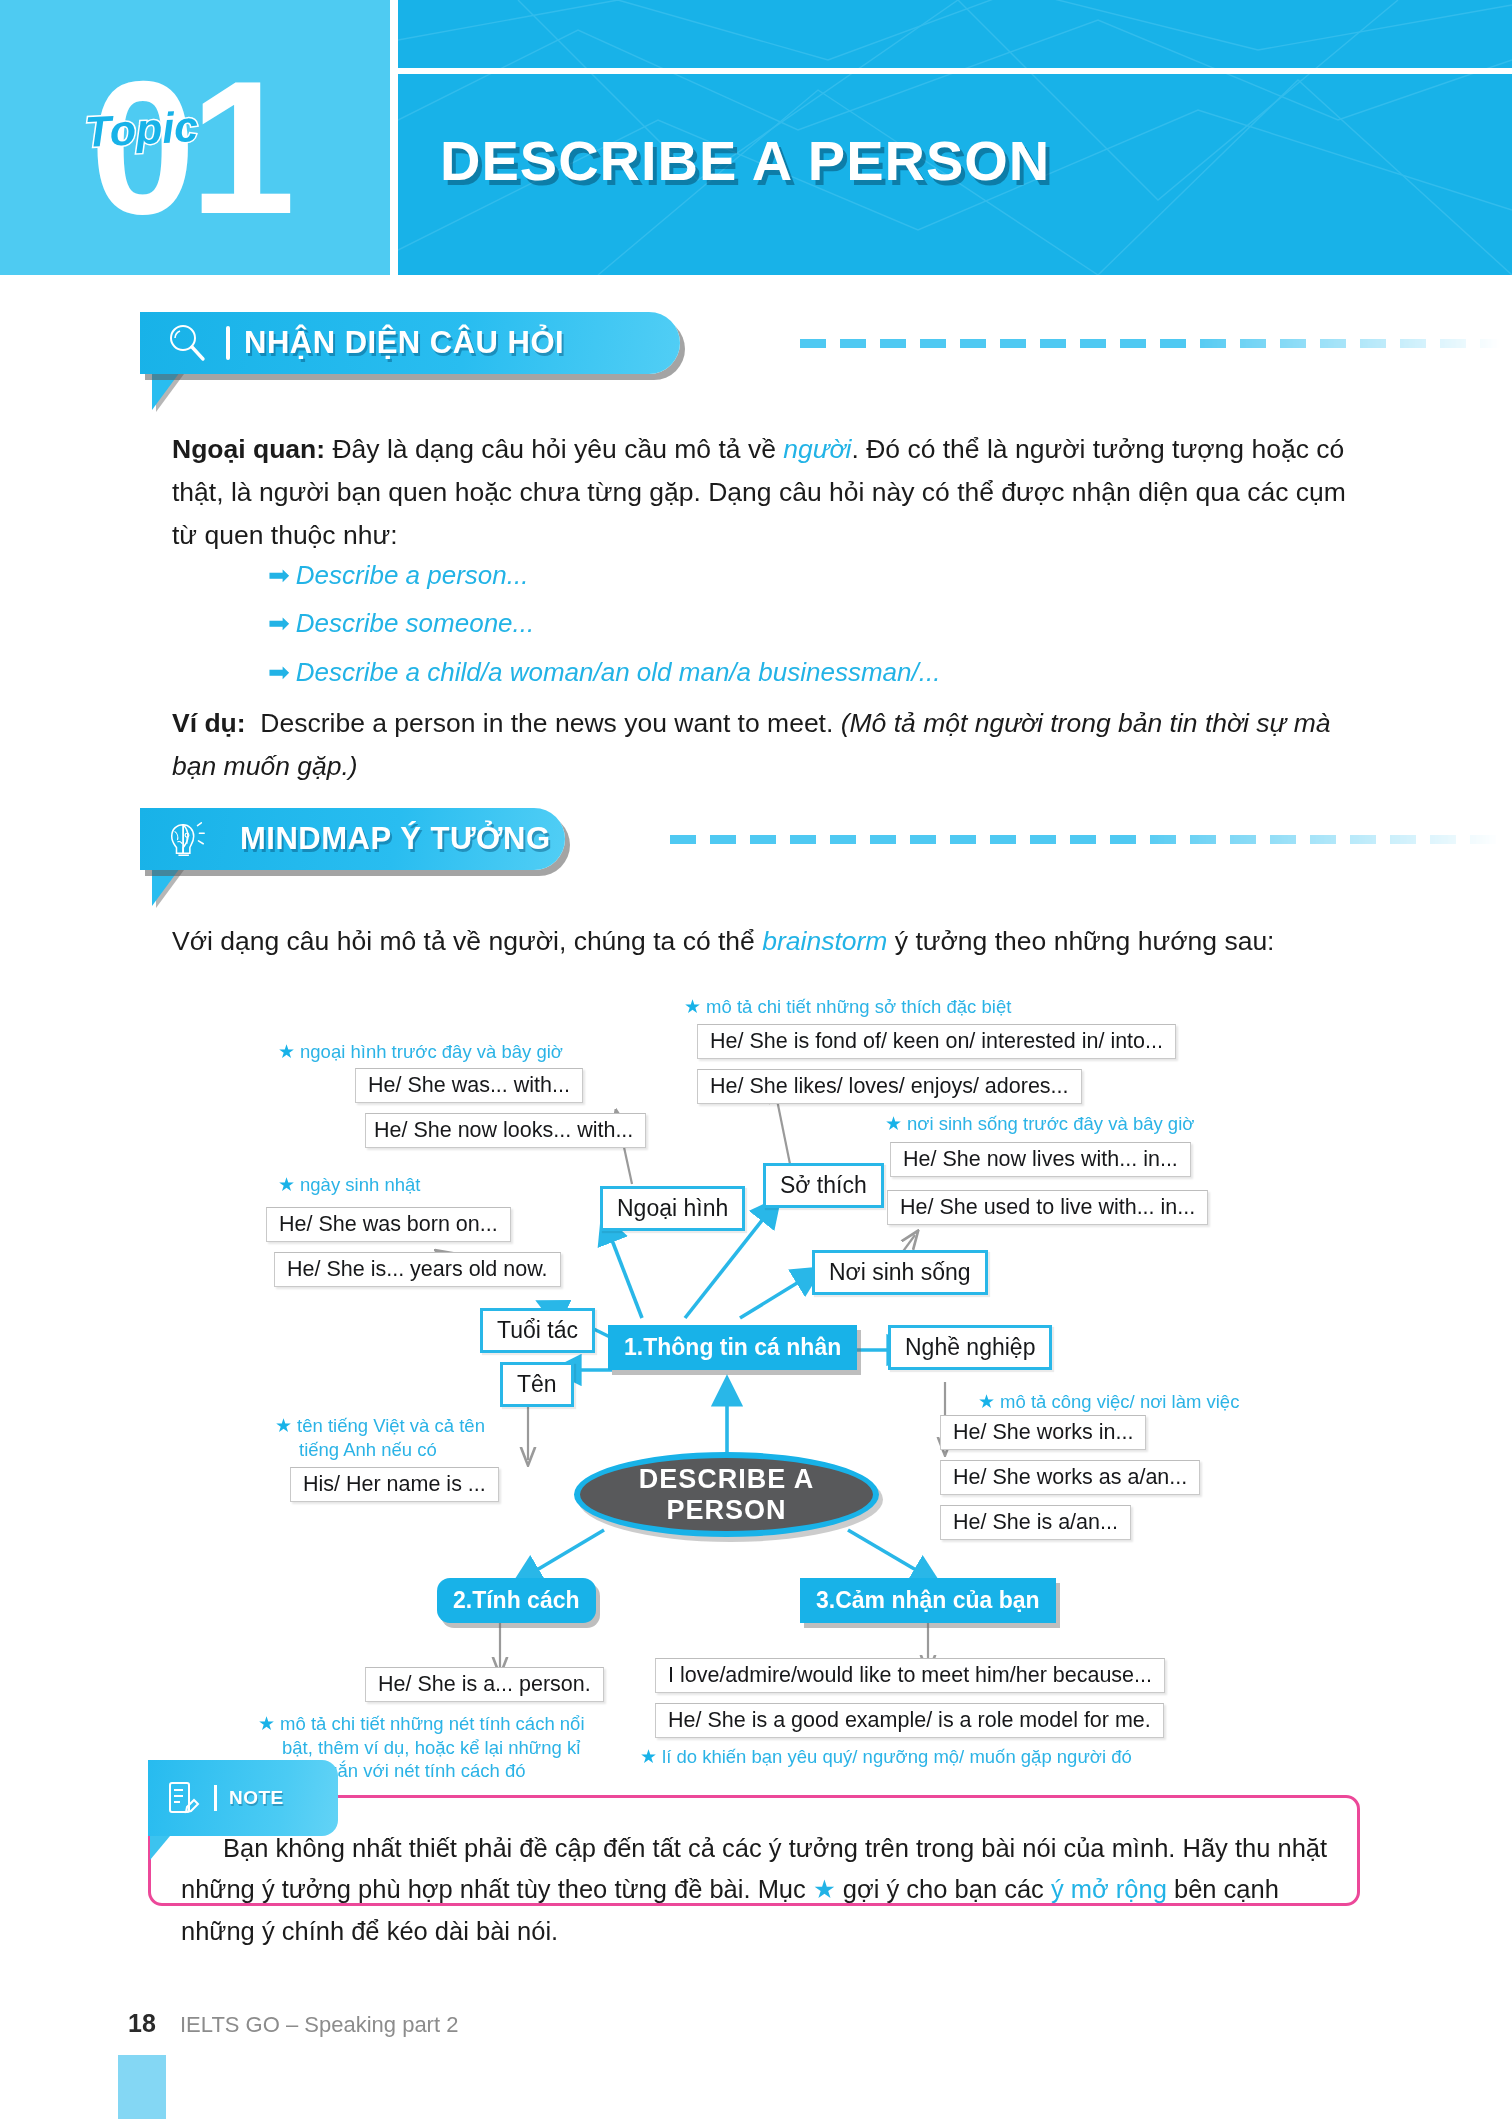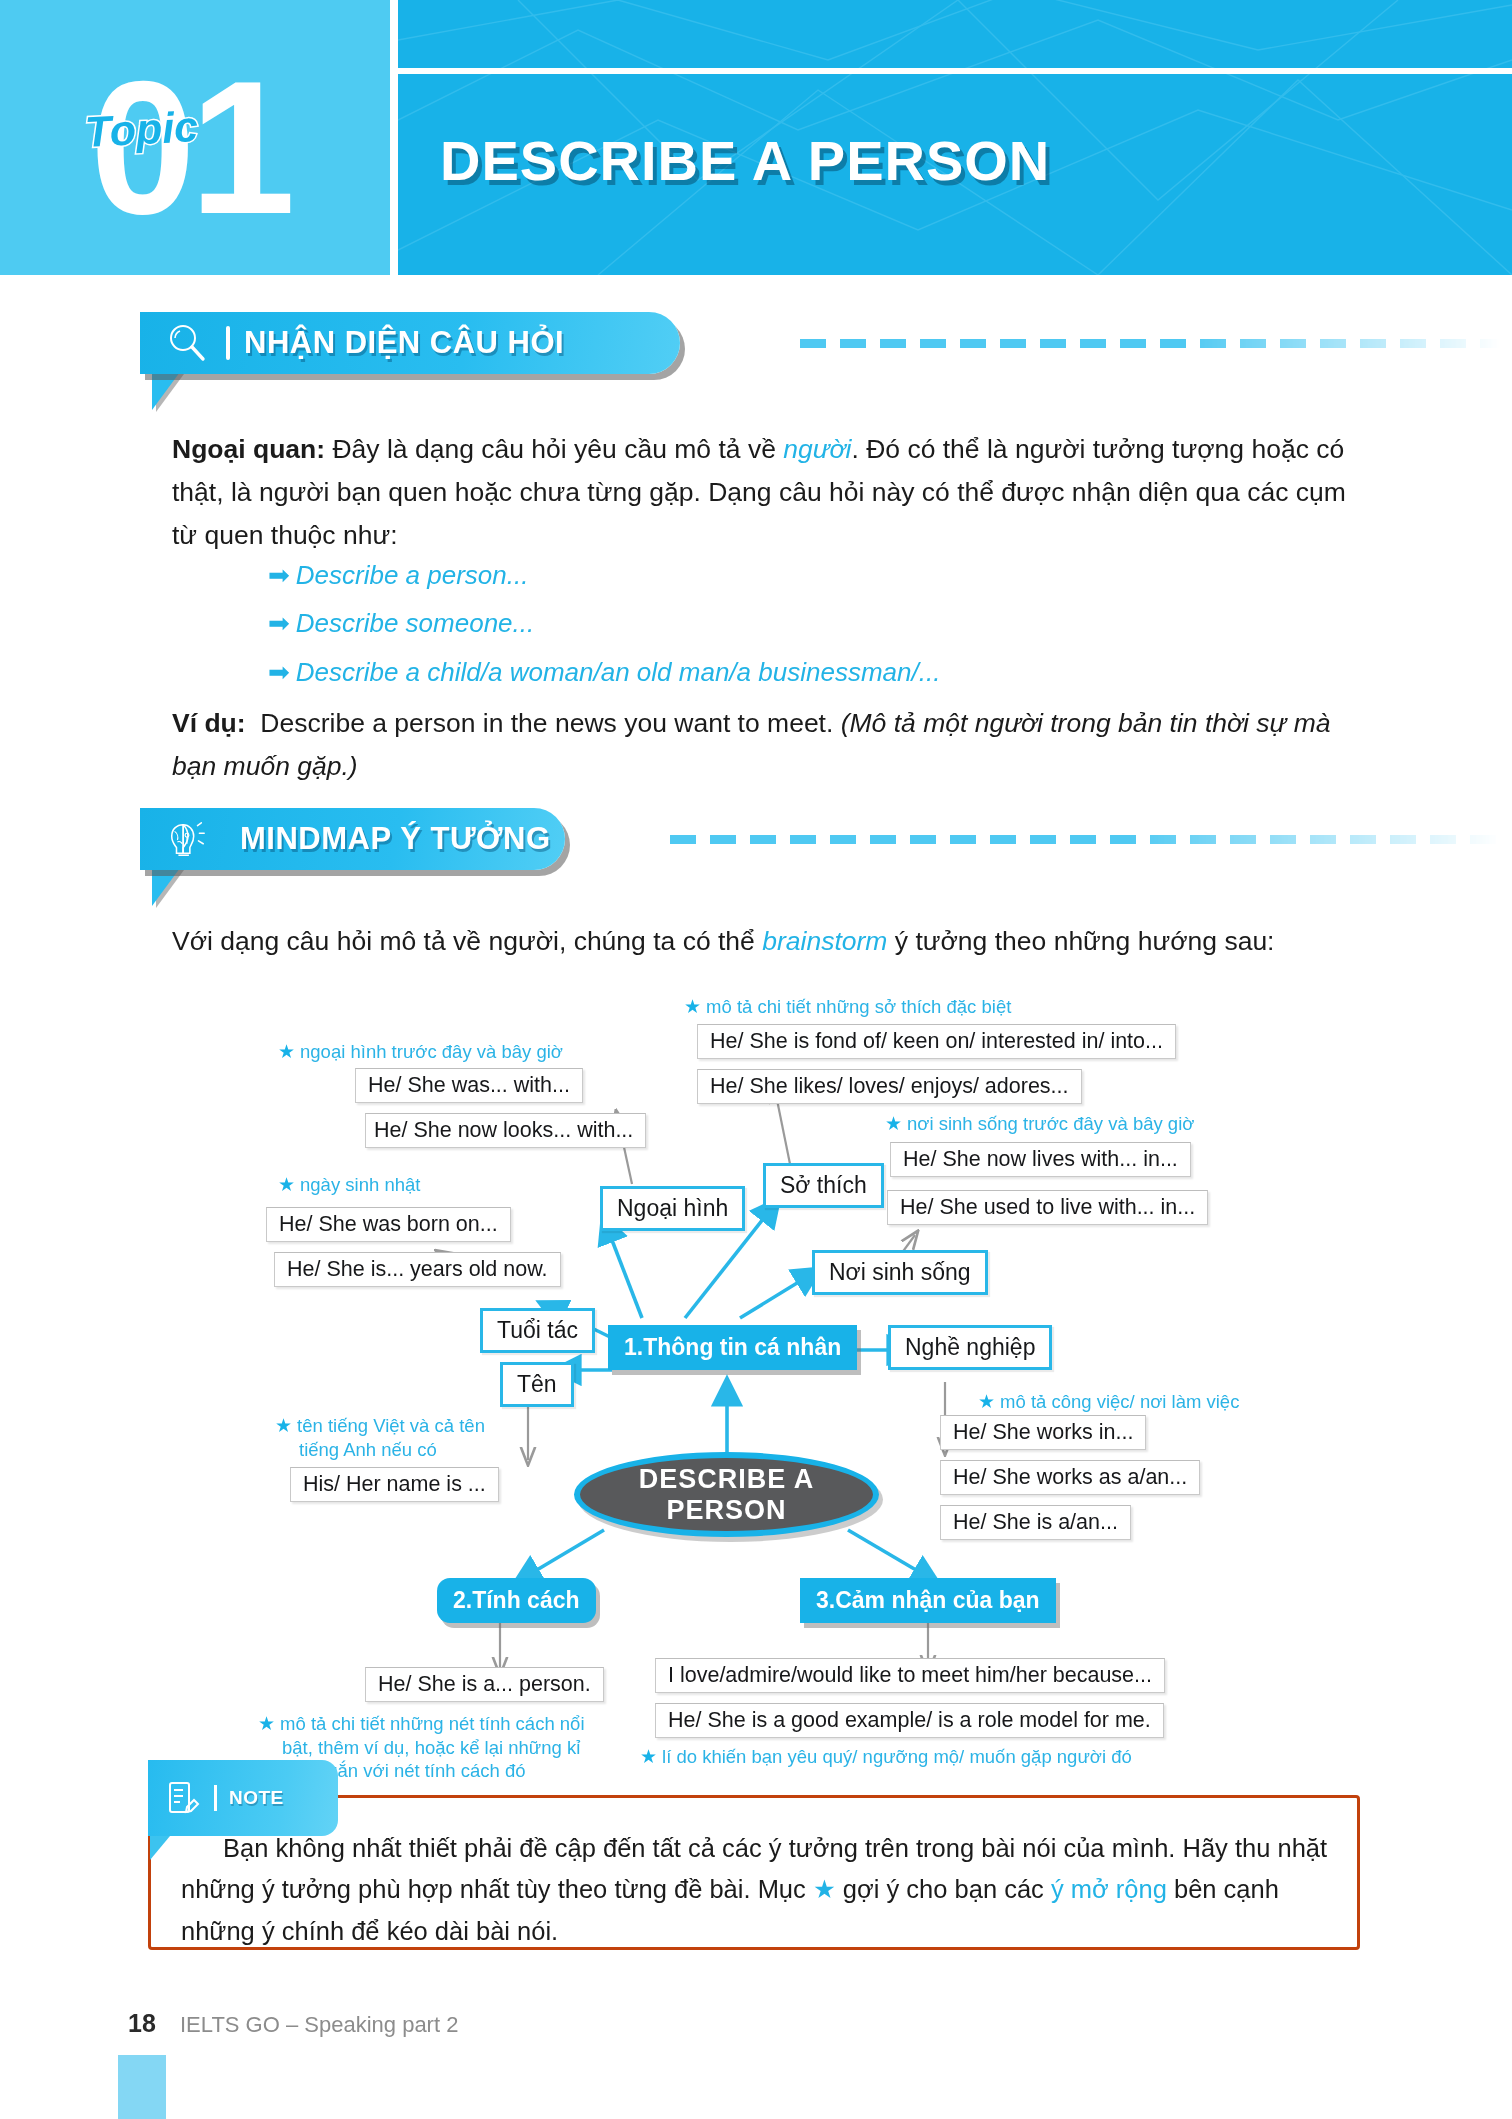--- a/index.html
+++ b/index.html
@@ -140,22 +140,22 @@
     box-shadow:4px 5px 0 rgba(110,110,110,0.35);
   }
   .hint {
     position:absolute; color:#2bb3e6; font-size:18.5px; line-height:1.25;
     font-family:"Liberation Sans", sans-serif;
   }
   .hint .st { color:#18b2e8; margin-right:5px; font-size:19px; }
 
   
   .notebox {
-    position:absolute; left:148px; top:1795px; width:1212px; height:155px;
-    border:3px solid #c2410c; border-radius:4px; background:#fff;
+    position:absolute; left:148px; top:1795px; width:1212px; height:111px;
+    border:3px solid #ec4899; border-radius:14px; background:#fff;
   }
   .note-tab {
     position:absolute; left:-3px; top:-38px; height:76px; width:190px;
     background:linear-gradient(100deg,#27bbef 0%, #4bcbf4 70%, #63d3f6 100%);
     border-radius:0 16px 16px 0;
     display:flex; align-items:center; padding-left:18px;
   }
   .note-tab-flag {
     position:absolute; left:2px; top:76px; width:0;height:0;
     border-left:20px solid #3cc3ef; border-bottom:24px solid transparent;

